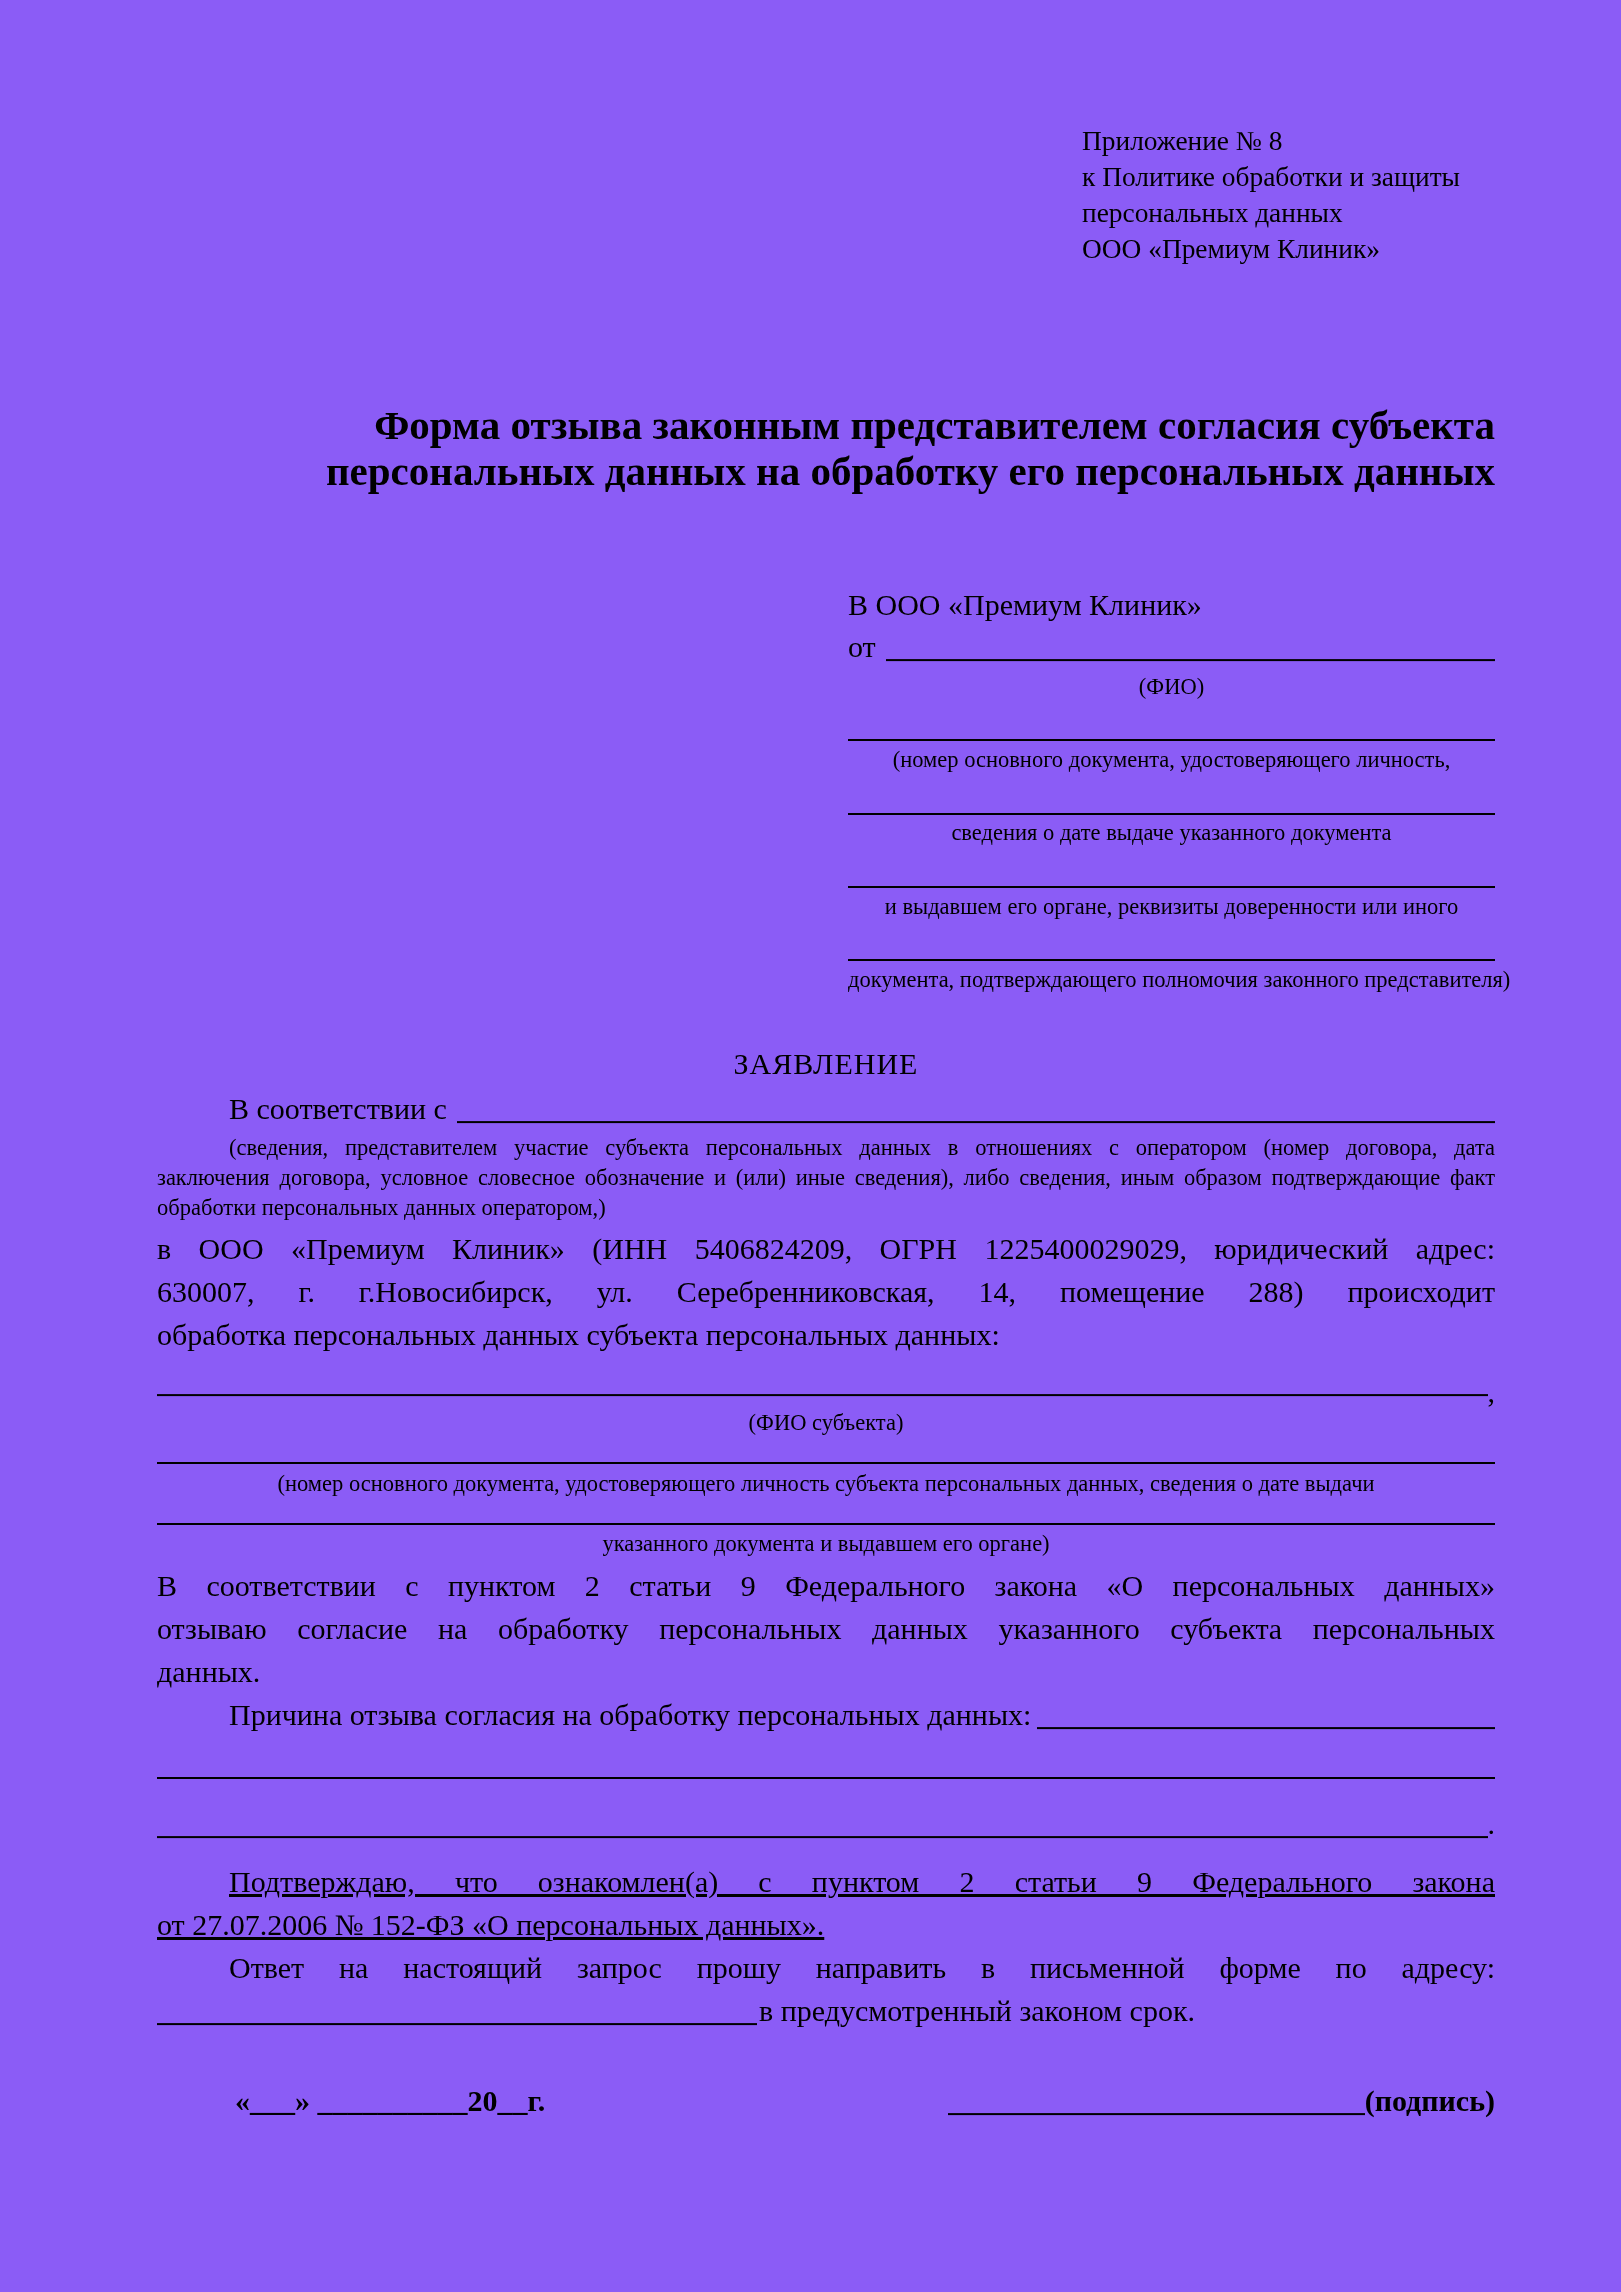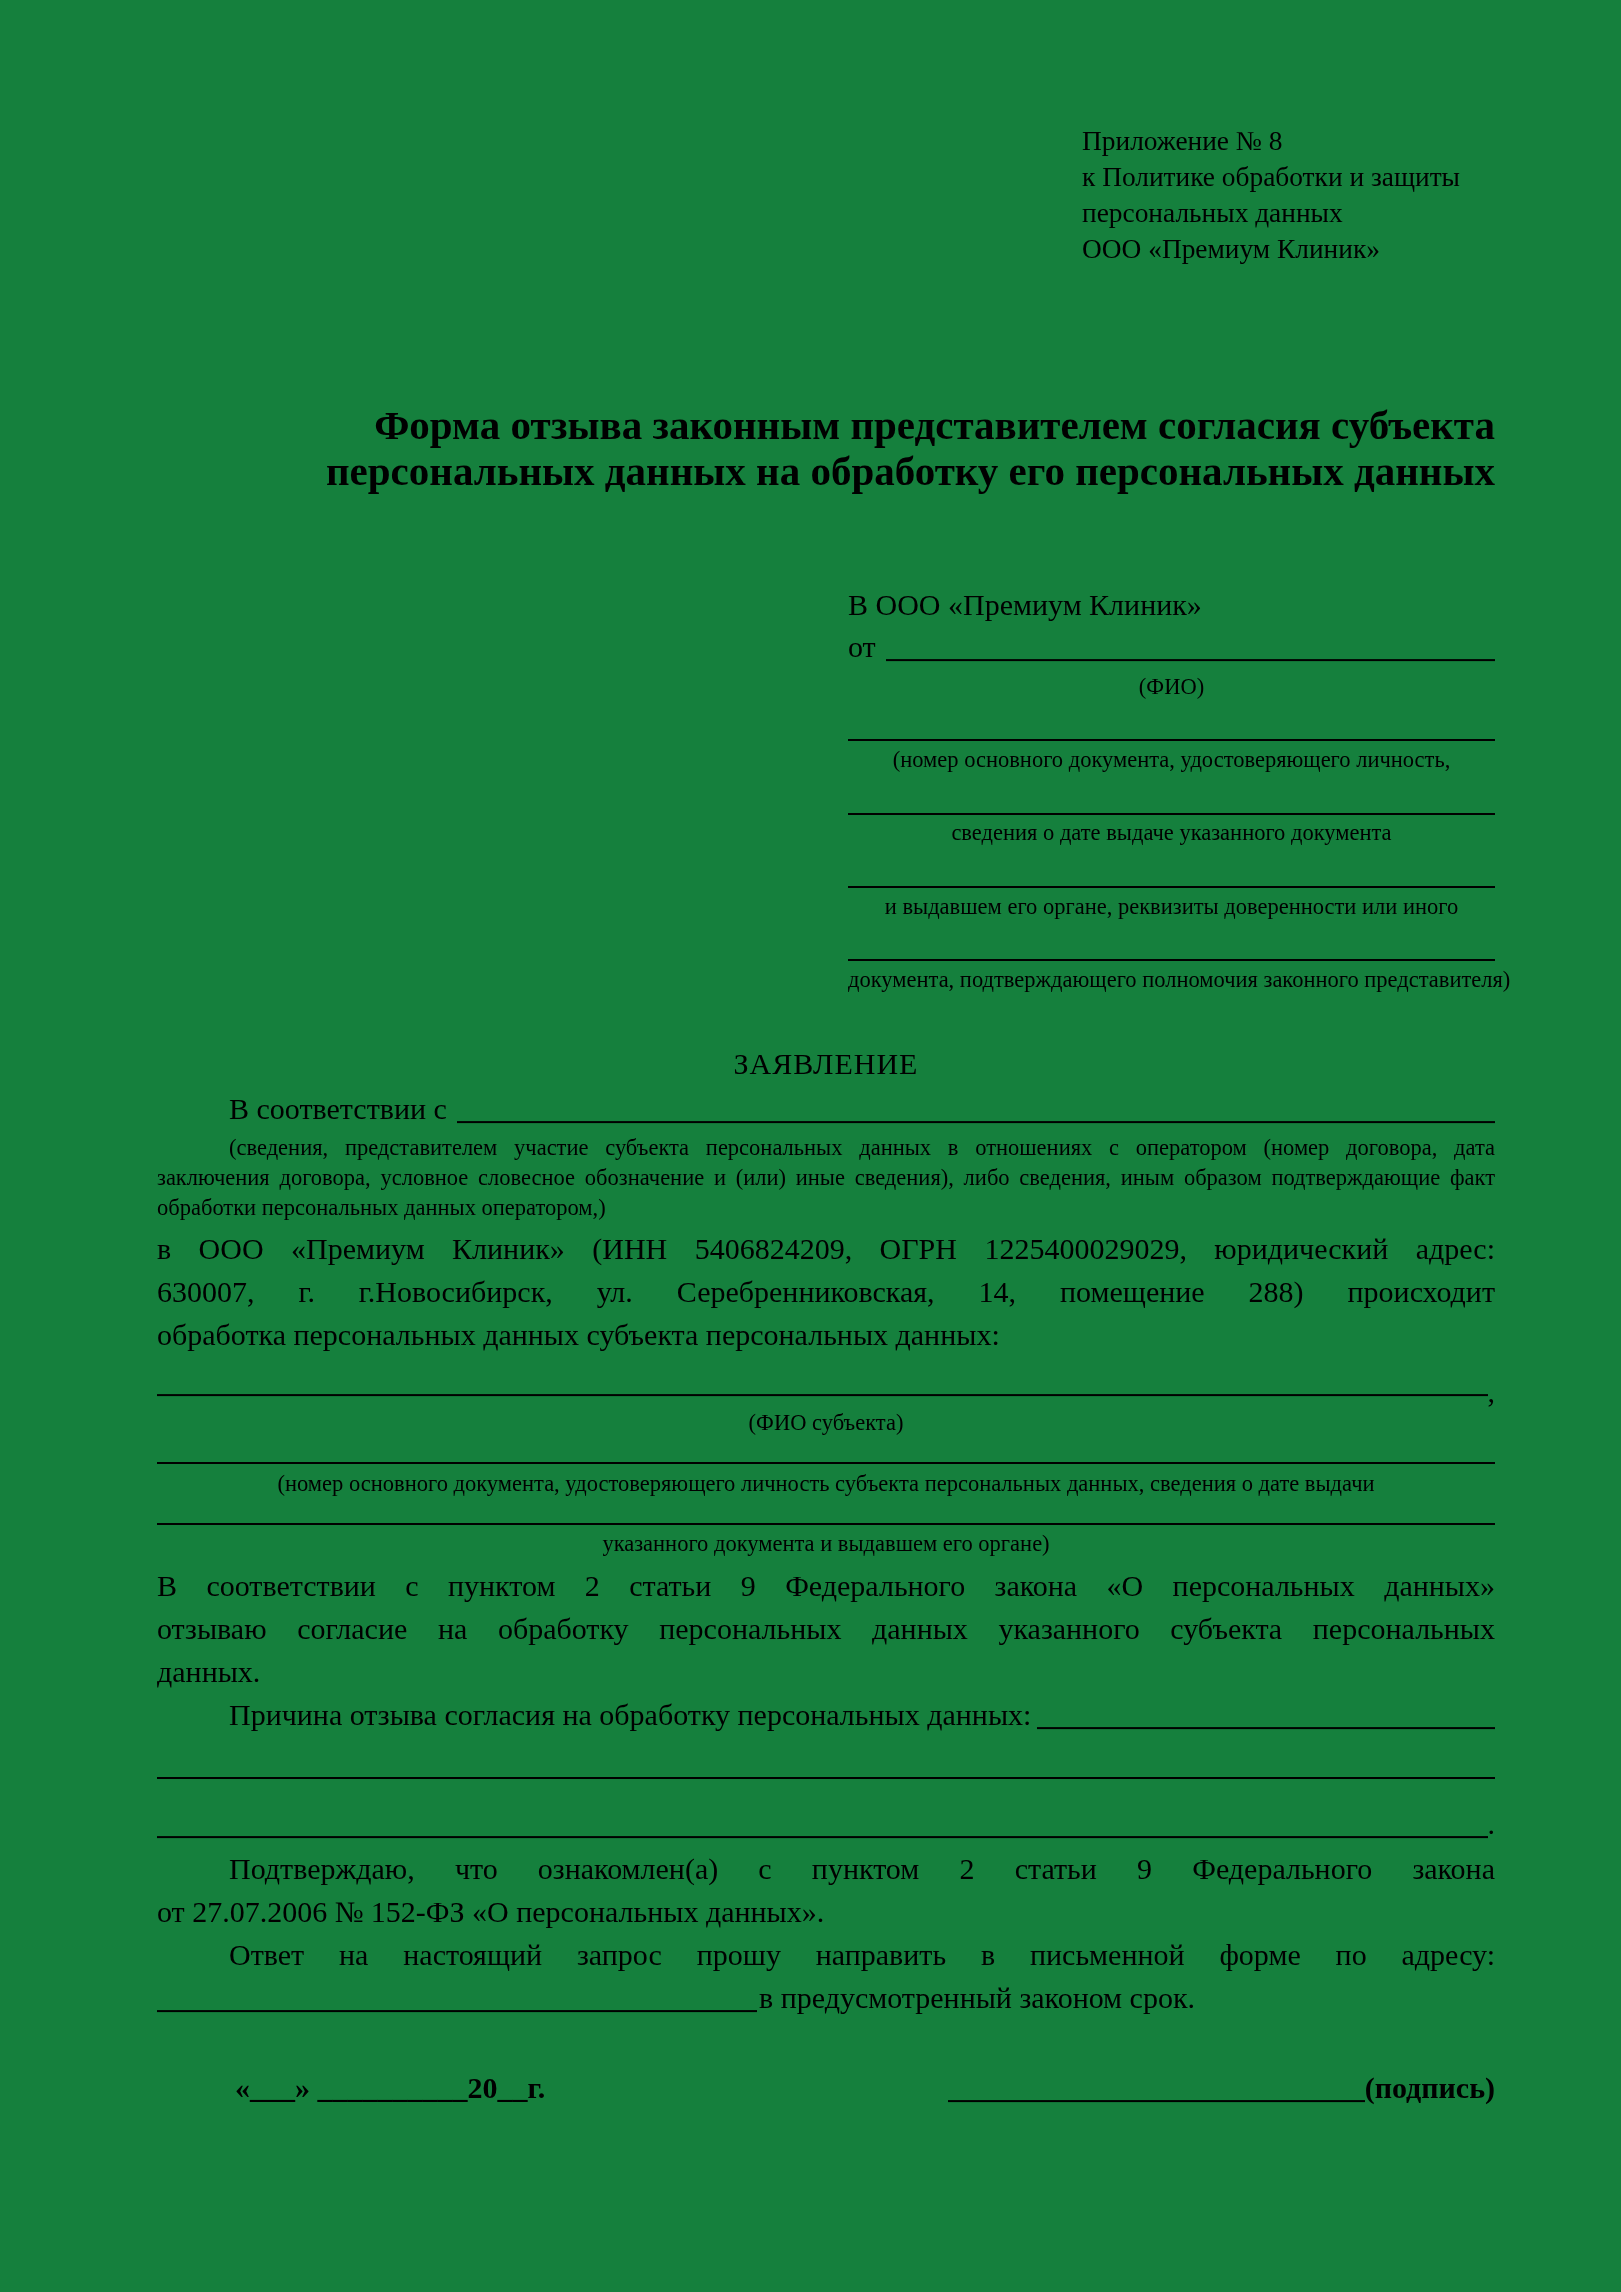--- a/index.html
+++ b/index.html
@@ -1,19 +1,19 @@
 <!DOCTYPE html>
 <html><head>
 <meta charset="utf-8">
 <style>
   html,body { margin:0; padding:0; background:#ffffff; }
   .page {
     position:relative;
     width:1621px; height:2293px;
-    background:#15803d; color:#000000;
+    background:#8b5cf6; color:#000000;
     font-family:"Liberation Serif", serif;
     font-size:30px; line-height:43px;
     box-sizing:border-box;
     padding:123px 126px 0 157px;
     overflow:hidden;
   }
   
   .header-note { margin-left:925px; font-size:27.4px; line-height:36px; }
   
   .doc-title { margin-top:135px; text-align:right; font-weight:bold; font-size:41px; line-height:46px; }
@@ -38,21 +38,21 @@
   .subject-row { margin-top:13.7px; height:33px; }
   .hrline { height:0; border-bottom:2.9px solid #000; }
   .doc-line { margin-top:25.5px; }
   .doc-cap { margin-top:5.9px; }
   .wd { margin-top:5.9px; }
   .reason-row .label { padding-left:72px; white-space:nowrap; }
   .reason-row .fill-line { margin-left:5.9px; }
   .blank1 { margin-top:41px; }
   .blank2-row { margin-top:29px; height:37px; }
   .blank2-row .period { align-self:flex-end; }
-  .ack { margin-top:2px; }
+  .ack { margin-top:15px;text-decoration:underline; }
   .resp-row .line-fixed { width:600px; flex:0 0 auto; align-self:flex-end; height:0; border-bottom:2.9px solid #000; transform:translateY(-6.9px); }
   .resp-row .suffix { margin-left:2px; }
   
   .footer-row { margin-top:47px; display:flex; justify-content:space-between; align-items:flex-end;font-weight:bold; }
   .date-blank { margin-left:78px; white-space:nowrap; }
   .sig-group { display:flex; align-items:flex-start; }
   .sig-line { width:417px; height:0; border-bottom:2.9px solid #000; transform:translateY(-6.9px); align-self:flex-end; }
 </style>
 </head>
 <body>

